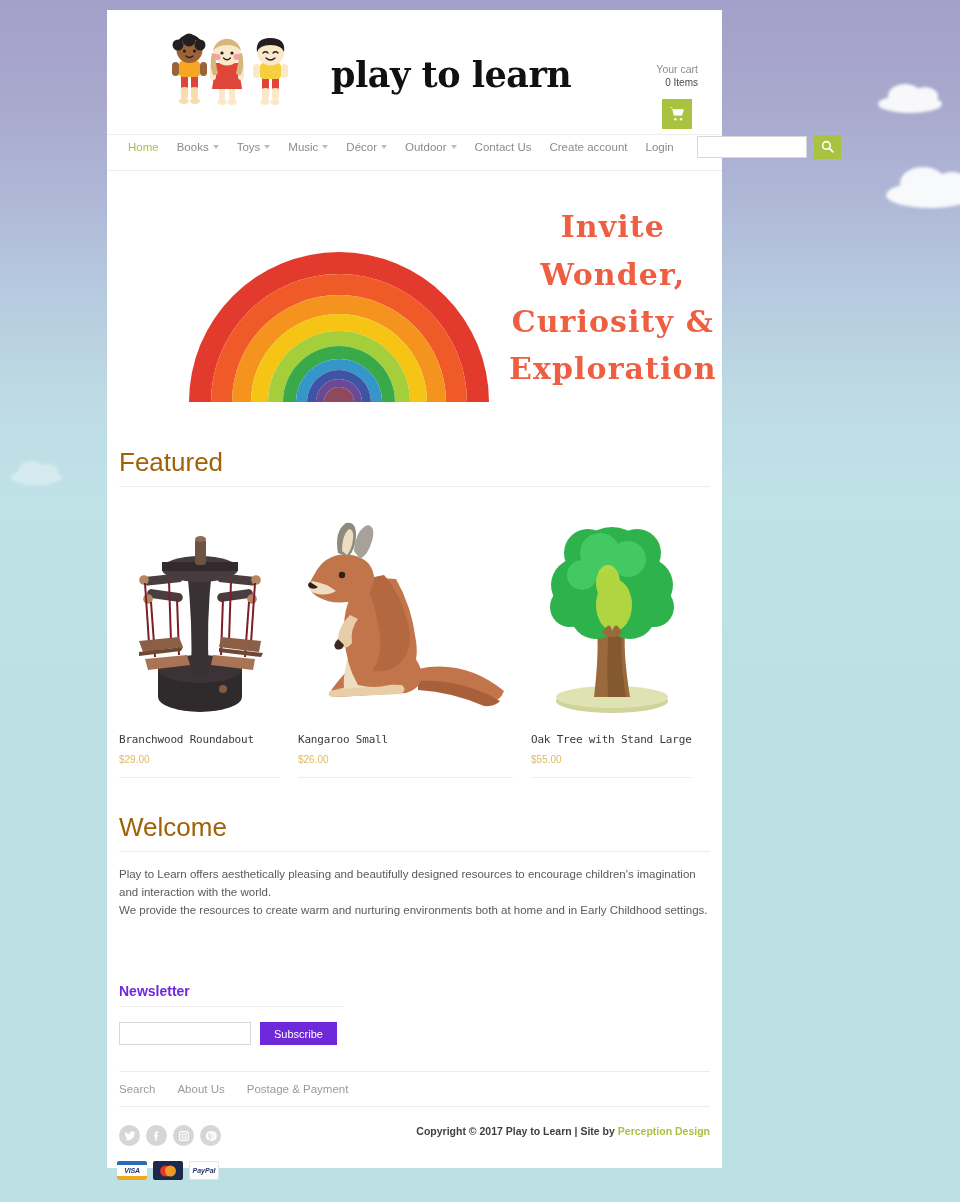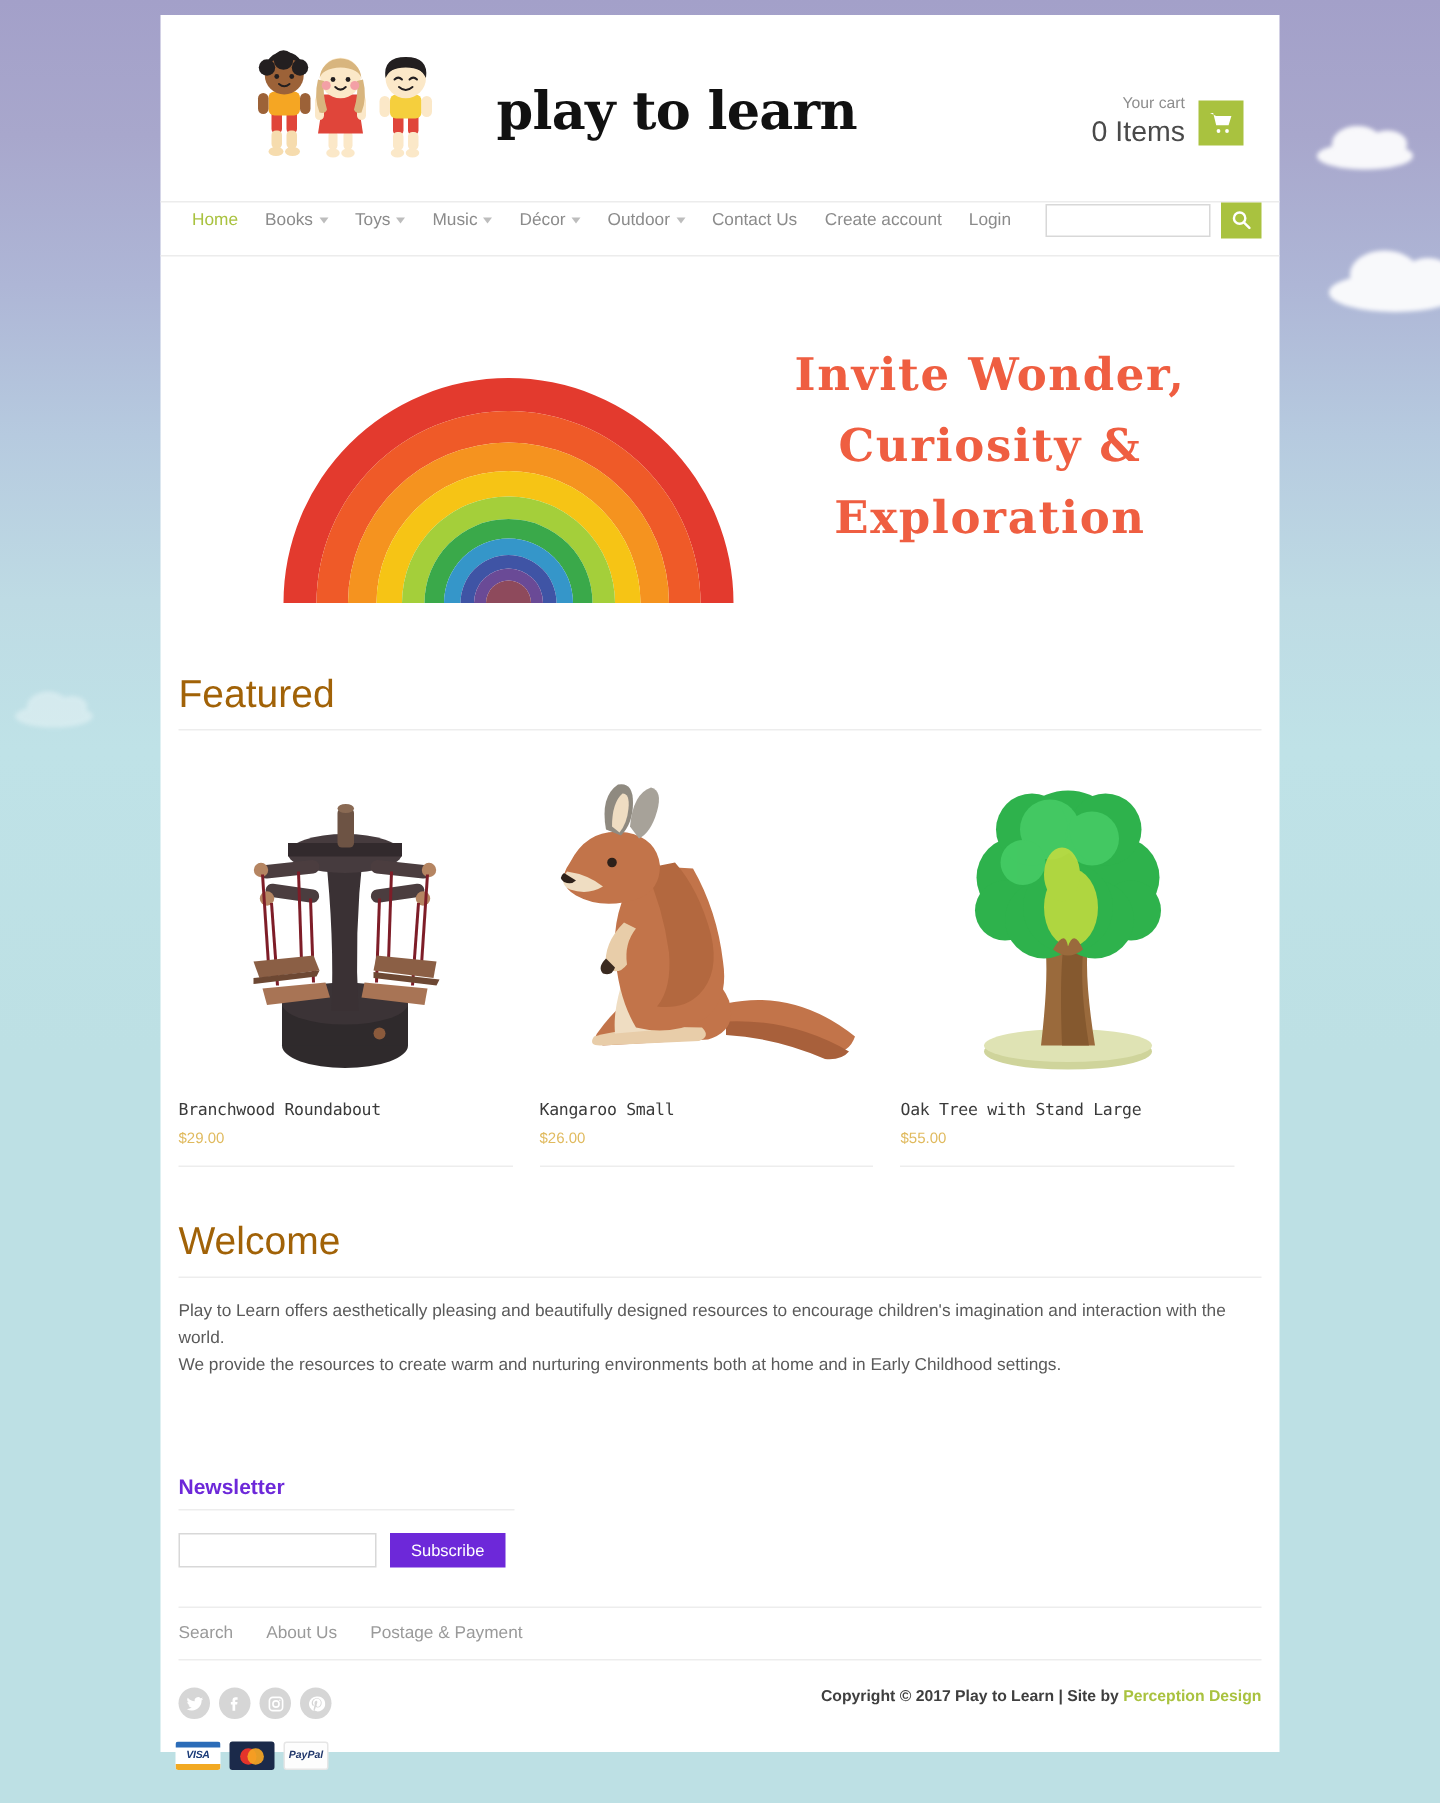--- a/index.html
+++ b/index.html
@@ -49,21 +49,21 @@
 
   .cloud-c { width: 52px; height: 15px; left: 10px; top: 470px; opacity: .35; }
   .cloud-c::before { width: 28px; height: 20px; left: 8px; top: -9px; }
   .cloud-c::after  { width: 20px; height: 14px; left: 28px; top: -6px; }
 
   
   .page {
     position: absolute;
     left: 107px;
     top: 10px;
-    width: 746px;
+    width: 615px;
     background: #ffffff;
     padding: 0;
   }
 
   
   .header {
     height: 124px;
     display: flex;
     align-items: center;
     padding: 0 24px;
@@ -84,24 +84,25 @@
     margin-top: 4px;
   }
 
   .cart {
     position: absolute;
     right: 24px;
     top: 52px;
     display: flex;
     align-items: center;
     gap: 9px;
+    flex-direction: column;
   }
   .cart-text { text-align: right; line-height: 1.35; }
   .cart-label { font-size: 10.5px; color: #8d8d8d; display: block; }
-  .cart-count { font-size: 19px; color: #4a4a4a; display: block; }
+  .cart-count { font-size: 10px; color: #4a4a4a; display: block; }
   .cart-btn {
     width: 30px; height: 30px;
     background: #a9c23f;
     display: flex; align-items: center; justify-content: center;
     cursor: pointer;
     border: none;
   }
 
   
   .nav {

